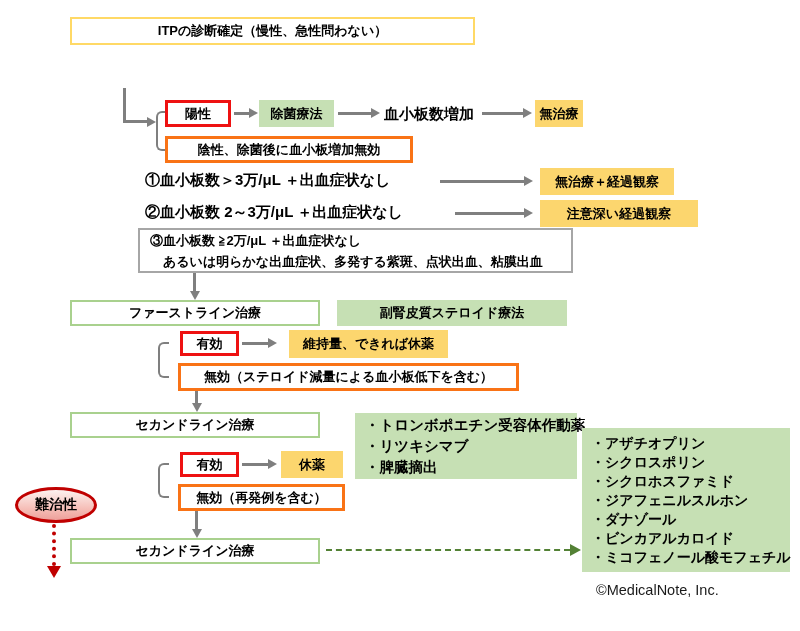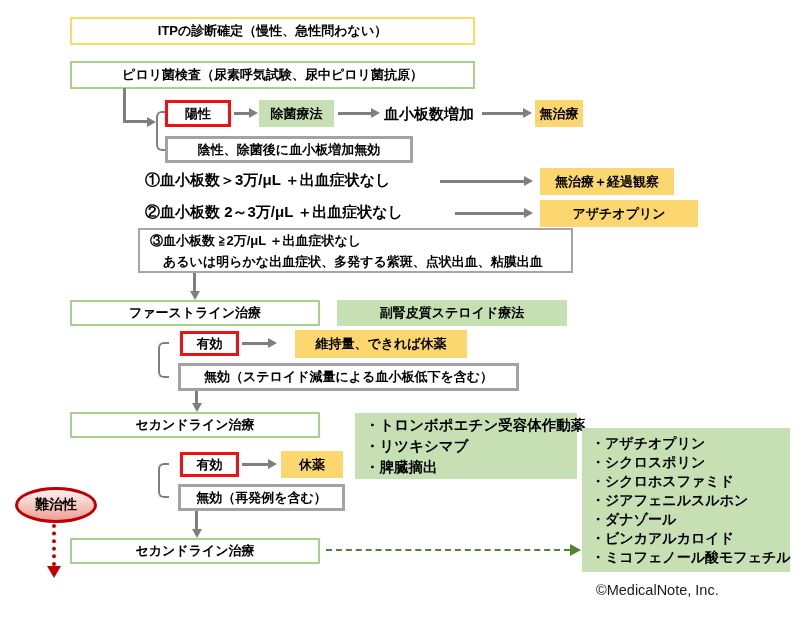--- a/index.html
+++ b/index.html
@@ -3,21 +3,21 @@
 <meta charset="utf-8">
 <style>
   html,body{margin:0;padding:0;background:#fff;}
   #stage{position:relative;width:800px;height:631px;background:#fff;overflow:hidden;
          font-family:"Liberation Sans",sans-serif;color:#000;}
   .bx{position:absolute;box-sizing:border-box;display:flex;align-items:center;justify-content:center;
       font-weight:bold;font-size:13px;background:#fff;white-space:nowrap;}
   .b-yellow{border:2.5px solid #ffd966;}
   .b-green{border:2.5px solid #a9d18e;}
   .b-red{border:3px solid #ee1111;}
-  .b-blue{border:3px solid #a3a3a3;}
+  .b-blue{border:3px solid #f97316;}
   .b-gray{border:2px solid #a6a6a6;}
   .fill-g{background:#c6e0b4;border:none;}
   .fill-y{background:#fcd66e;border:none;}
   .txt{position:absolute;font-weight:bold;font-size:15px;white-space:nowrap;}
   .hl{position:absolute;height:2.5px;background:#7f7f7f;}
   .vl{position:absolute;width:2.5px;background:#7f7f7f;}
   .ah-r{position:absolute;width:0;height:0;border-top:5px solid transparent;
         border-bottom:5px solid transparent;border-left:9px solid #7f7f7f;}
   .ah-d{position:absolute;width:0;height:0;border-left:5px solid transparent;
         border-right:5px solid transparent;border-top:9px solid #7f7f7f;}
@@ -35,21 +35,20 @@
   .dashhead{position:absolute;left:570px;top:544px;width:0;height:0;border-top:6px solid transparent;
             border-bottom:6px solid transparent;border-left:11px solid #538135;}
   .copyright{position:absolute;left:596px;top:582px;font-size:14.5px;font-weight:400;color:#1a1a1a;}
 </style>
 </head>
 <body>
 
 <div id="stage">
 
   <div class="bx b-yellow" style="left:70px;top:17px;width:405px;height:28px;">ITPの診断確定（慢性、急性問わない）</div>
-  <div class="bx b-green" style="left:70px;top:61px;width:405px;height:28px;">ピロリ菌検査（尿素呼気試験、尿中ピロリ菌抗原）</div>
 
   <div class="vl" style="left:123px;top:88px;height:35px;"></div>
   <div class="hl" style="left:123px;top:120px;width:25px;"></div>
   <div class="ah-r" style="left:147px;top:117px;"></div>
   <div class="bracket" style="left:156px;top:111px;height:40px;"></div>
 
   <div class="bx b-red" style="left:165px;top:100px;width:66px;height:27px;">陽性</div>
   <div class="hl" style="left:234px;top:112px;width:16px;"></div>
   <div class="ah-r" style="left:249px;top:108px;"></div>
   <div class="bx fill-g" style="left:259px;top:100px;width:75px;height:27px;">除菌療法</div>
@@ -63,38 +62,38 @@
   <div class="bx b-blue" style="left:165px;top:136px;width:248px;height:27px;">陰性、除菌後に血小板増加無効</div>
 
   <div class="txt" style="left:145px;top:171px;">①血小板数＞3万/μL ＋出血症状なし</div>
   <div class="hl" style="left:440px;top:180px;width:85px;"></div>
   <div class="ah-r" style="left:524px;top:176px;"></div>
   <div class="bx fill-y" style="left:540px;top:168px;width:134px;height:27px;">無治療＋経過観察</div>
 
   <div class="txt" style="left:145px;top:203px;">②血小板数 2～3万/μL ＋出血症状なし</div>
   <div class="hl" style="left:455px;top:212px;width:70px;"></div>
   <div class="ah-r" style="left:524px;top:208px;"></div>
-  <div class="bx fill-y" style="left:540px;top:200px;width:158px;height:27px;">アザチオプリン</div>
+  <div class="bx fill-y" style="left:540px;top:200px;width:158px;height:27px;">注意深い経過観察</div>
 
   <div class="bx b-gray multiline" style="left:138px;top:228px;width:435px;height:45px;padding-left:10px;line-height:21px;">
     <span>③血小板数 ≧2万/μL ＋出血症状なし</span>
     <span style="padding-left:13px;">あるいは明らかな出血症状、多発する紫斑、点状出血、粘膜出血</span>
   </div>
 
   <div class="vl" style="left:193px;top:273px;height:19px;"></div>
   <div class="ah-d" style="left:190px;top:291px;"></div>
 
   <div class="bx b-green" style="left:70px;top:300px;width:250px;height:26px;">ファーストライン治療</div>
   <div class="bx fill-g" style="left:337px;top:300px;width:230px;height:26px;">副腎皮質ステロイド療法</div>
 
   <div class="bracket" style="left:158px;top:342px;height:36px;"></div>
   <div class="bx b-red" style="left:180px;top:331px;width:59px;height:25px;">有効</div>
   <div class="hl" style="left:242px;top:342px;width:27px;"></div>
   <div class="ah-r" style="left:268px;top:338px;"></div>
-  <div class="bx fill-y" style="left:295px;top:330px;width:172px;height:28px;">維持量、できれば休薬</div>
+  <div class="bx fill-y" style="left:289px;top:330px;width:159px;height:28px;">維持量、できれば休薬</div>
   <div class="bx b-blue" style="left:178px;top:363px;width:341px;height:28px;">無効（ステロイド減量による血小板低下を含む）</div>
 
   <div class="vl" style="left:195px;top:391px;height:13px;"></div>
   <div class="ah-d" style="left:192px;top:403px;"></div>
 
   <div class="bx b-green" style="left:70px;top:412px;width:250px;height:26px;">セカンドライン治療</div>
   <div class="bx fill-g multiline" style="left:355px;top:413px;width:222px;height:66px;padding:0 10px;line-height:21px;font-size:14.5px;">
     <span>・トロンボポエチン受容体作動薬</span>
     <span>・リツキシマブ</span>
     <span>・脾臓摘出</span>

